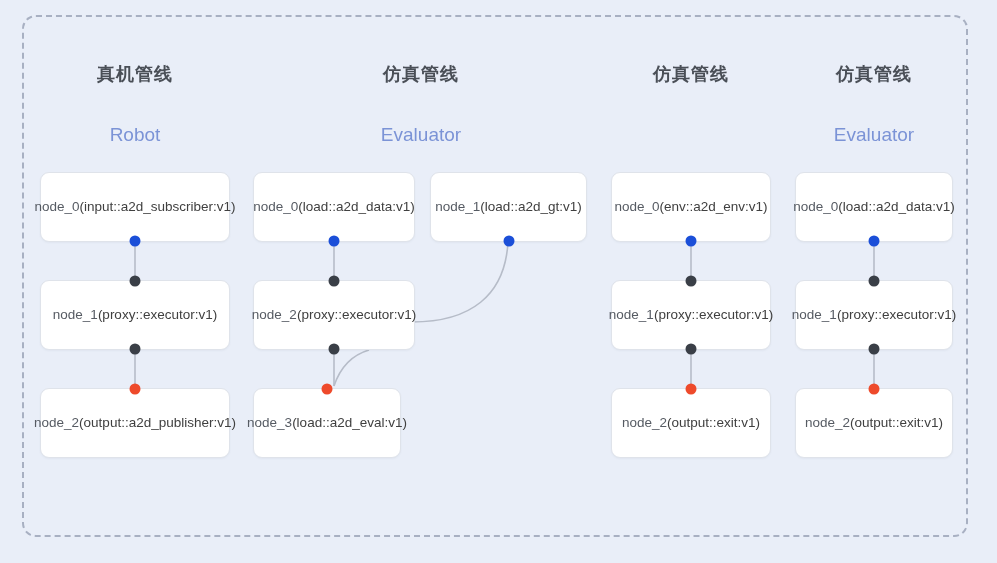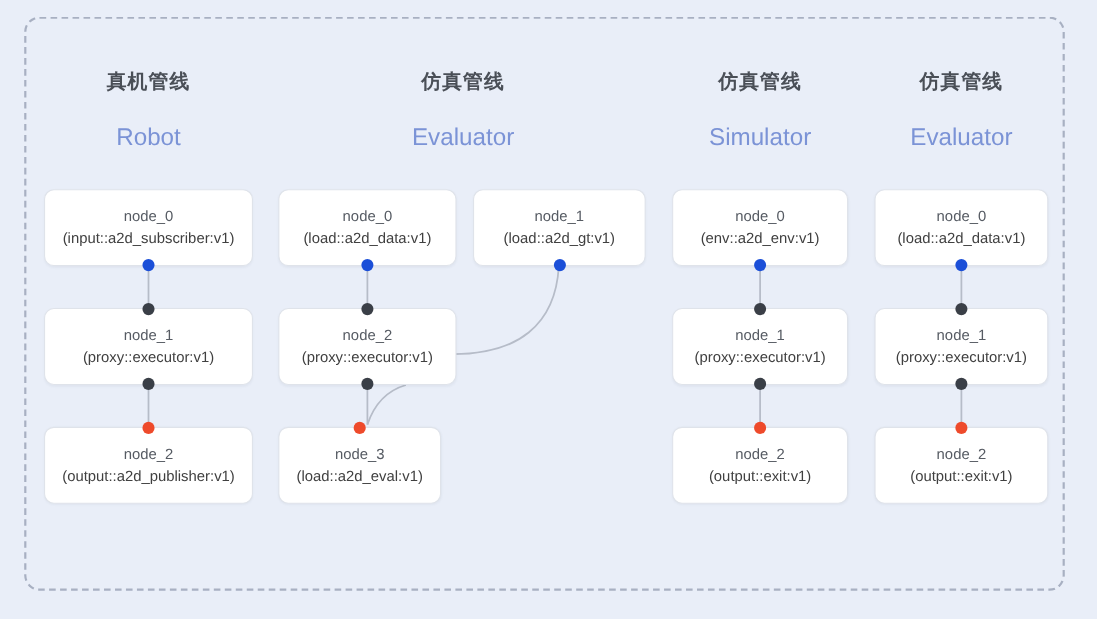--- a/index.html
+++ b/index.html
@@ -45,34 +45,34 @@
     pointer-events: none;
   }
   .col-head .cn {
     font-size: 18px;
     font-weight: bold;
     color: #4a4f57;
     letter-spacing: 1px;
     white-space: nowrap;
   }
   .col-head .en {
-    margin-top: 26px;
-    font-size: 22px;
+    margin-top: 38px;
+    font-size: 19px;
     color: #7b93d6;
     white-space: nowrap;
   }
   .node {
     position: absolute;
     box-sizing: border-box;
     background: #ffffff;
     border: 1px solid #dfe3ea;
     border-radius: 9px;
     box-shadow: 0 1px 2px rgba(60,70,90,0.05);
     display: flex;
-    flex-direction: column;
+    flex-direction: row;
     align-items: center;
     justify-content: center;
     text-align: center;
   }
   .node .n-title {
     font-size: 13.5px;
     color: #565b63;
     line-height: 1.45;
     white-space: nowrap;
   }
@@ -124,21 +124,20 @@
     <div class="en">Robot</div>
   </div>
 
   <div class="col-head" style="left:326px; top:62px; width:190px;">
     <div class="cn">仿真管线</div>
     <div class="en">Evaluator</div>
   </div>
 
   <div class="col-head" style="left:596px; top:62px; width:190px;">
     <div class="cn">仿真管线</div>
-    <div class="en">Simulator</div>
   </div>
 
   <div class="col-head" style="left:779px; top:62px; width:190px;">
     <div class="cn">仿真管线</div>
     <div class="en">Evaluator</div>
   </div>
 
   <div class="node" style="left:40px; top:172px; width:190px; height:70px;">
     <div class="n-title">node_0</div>
     <div class="n-sub">(input::a2d_subscriber:v1)</div>

